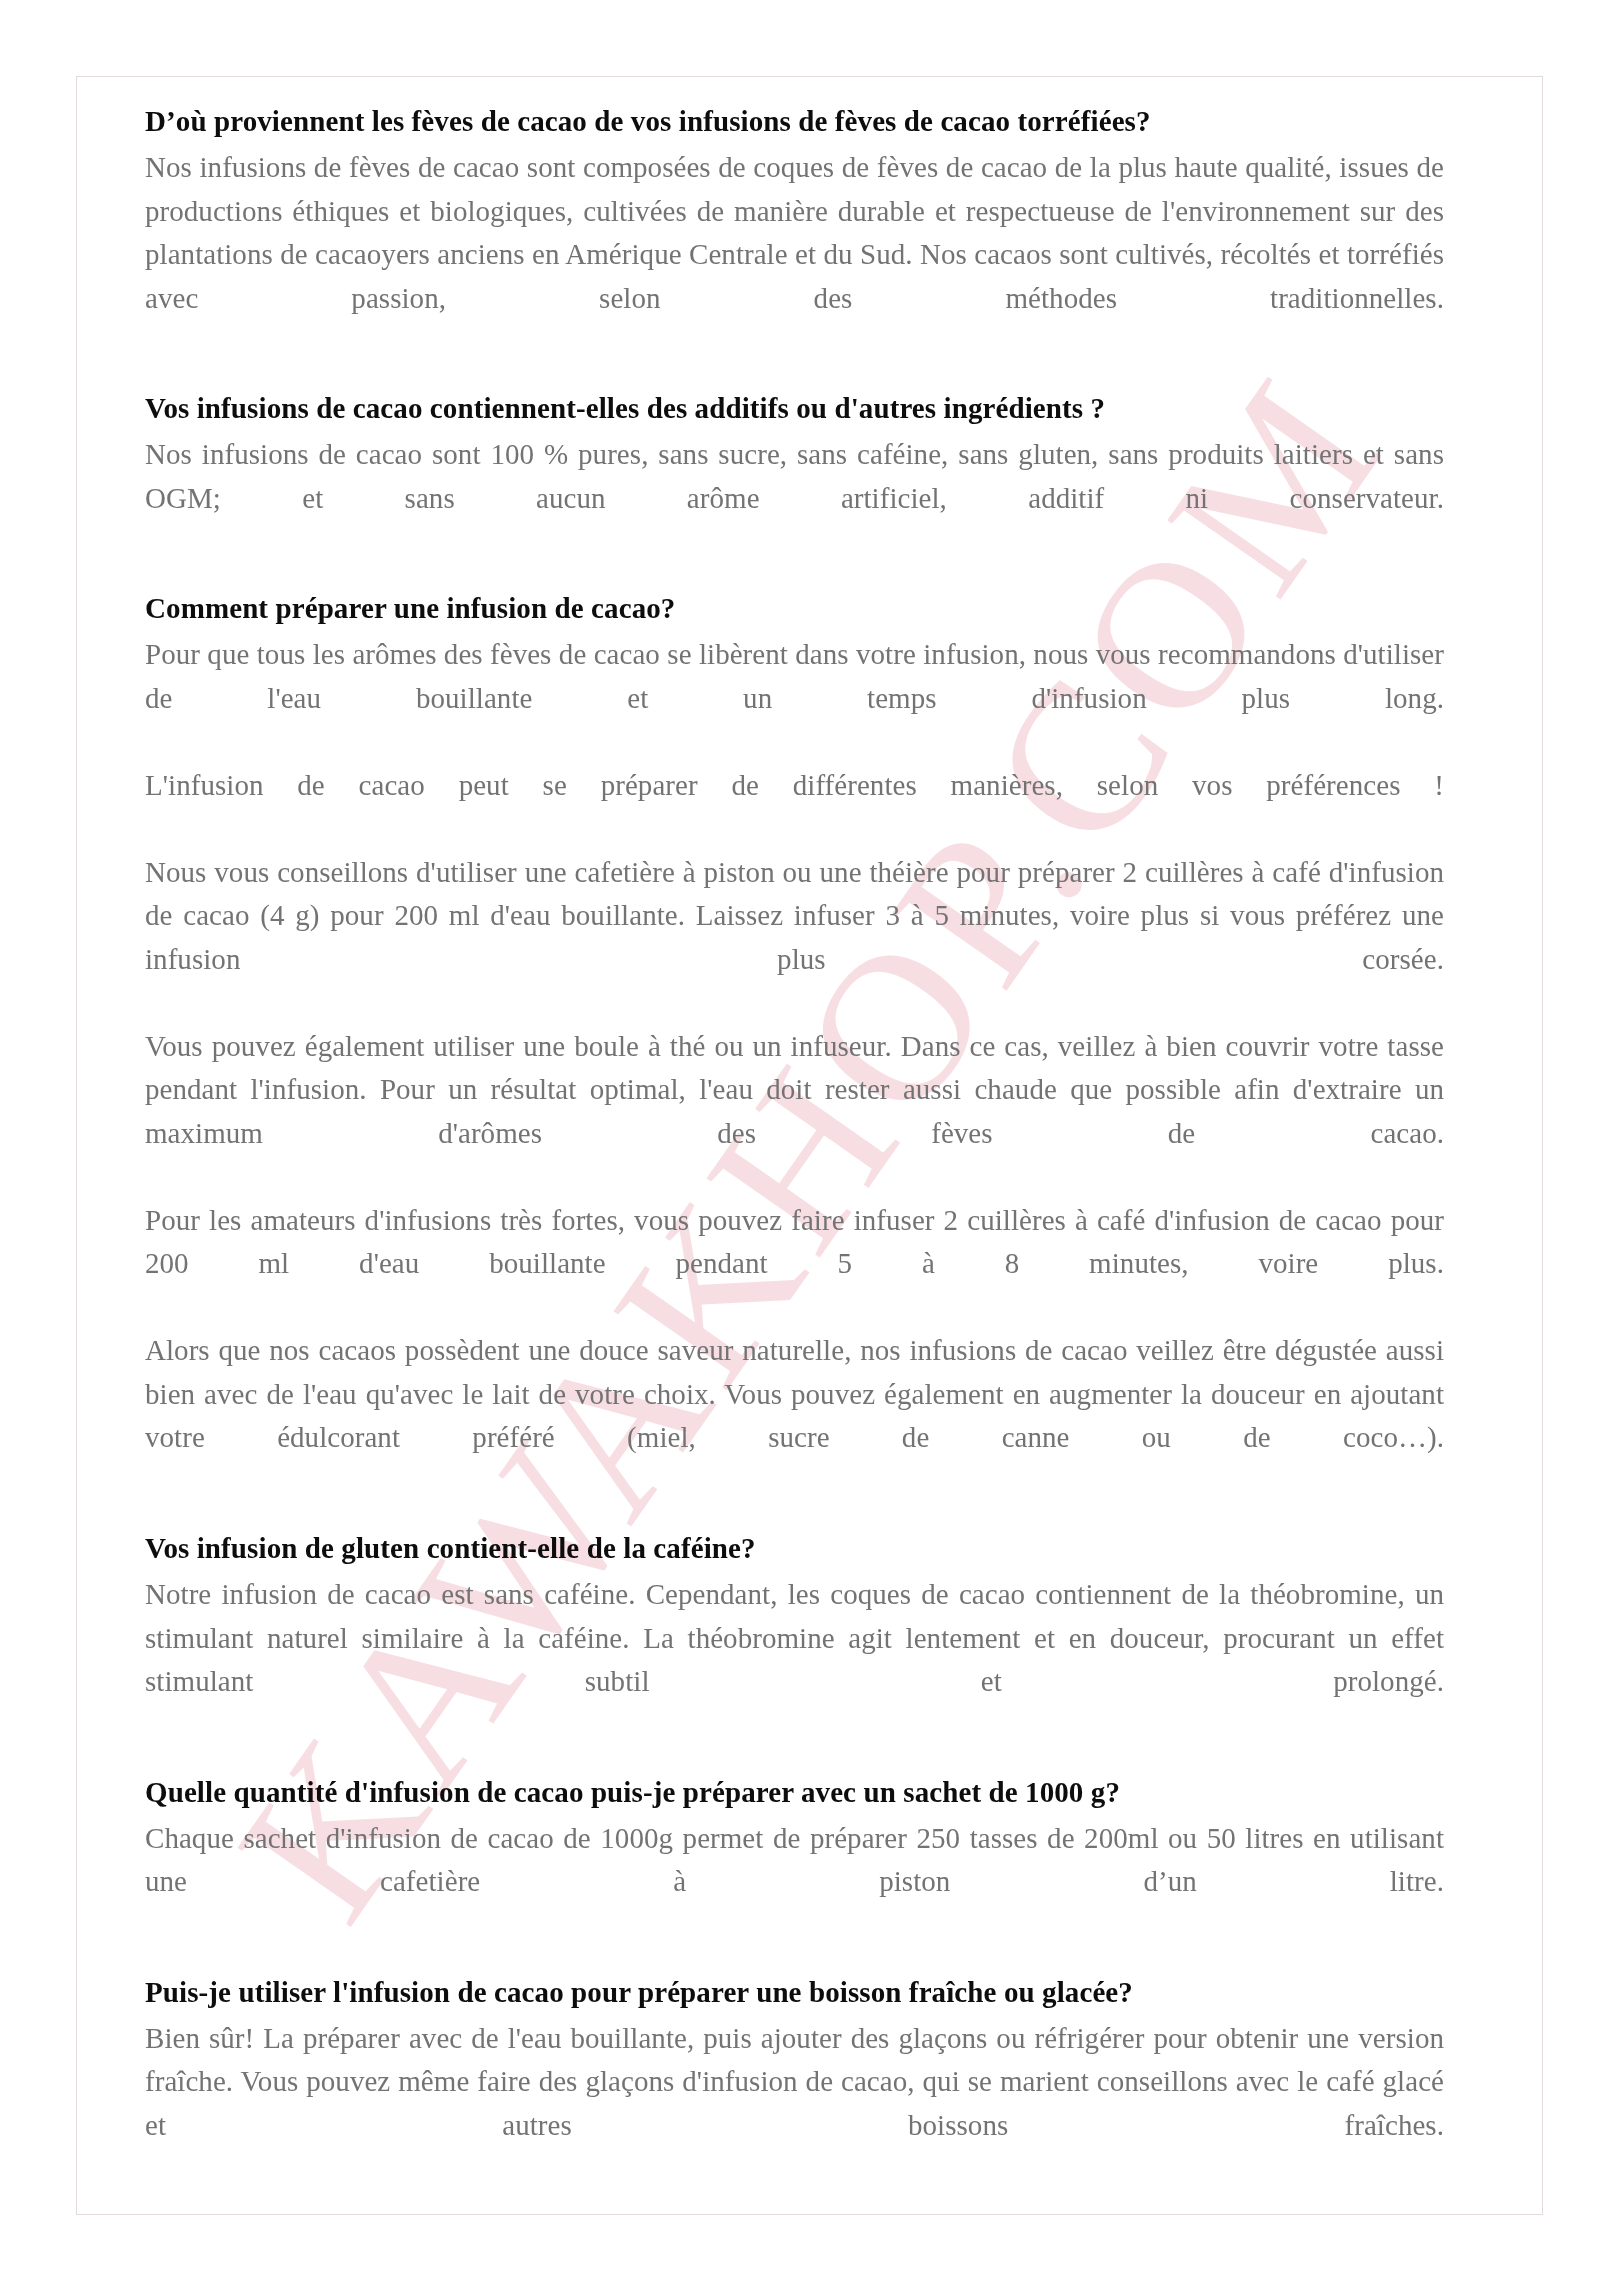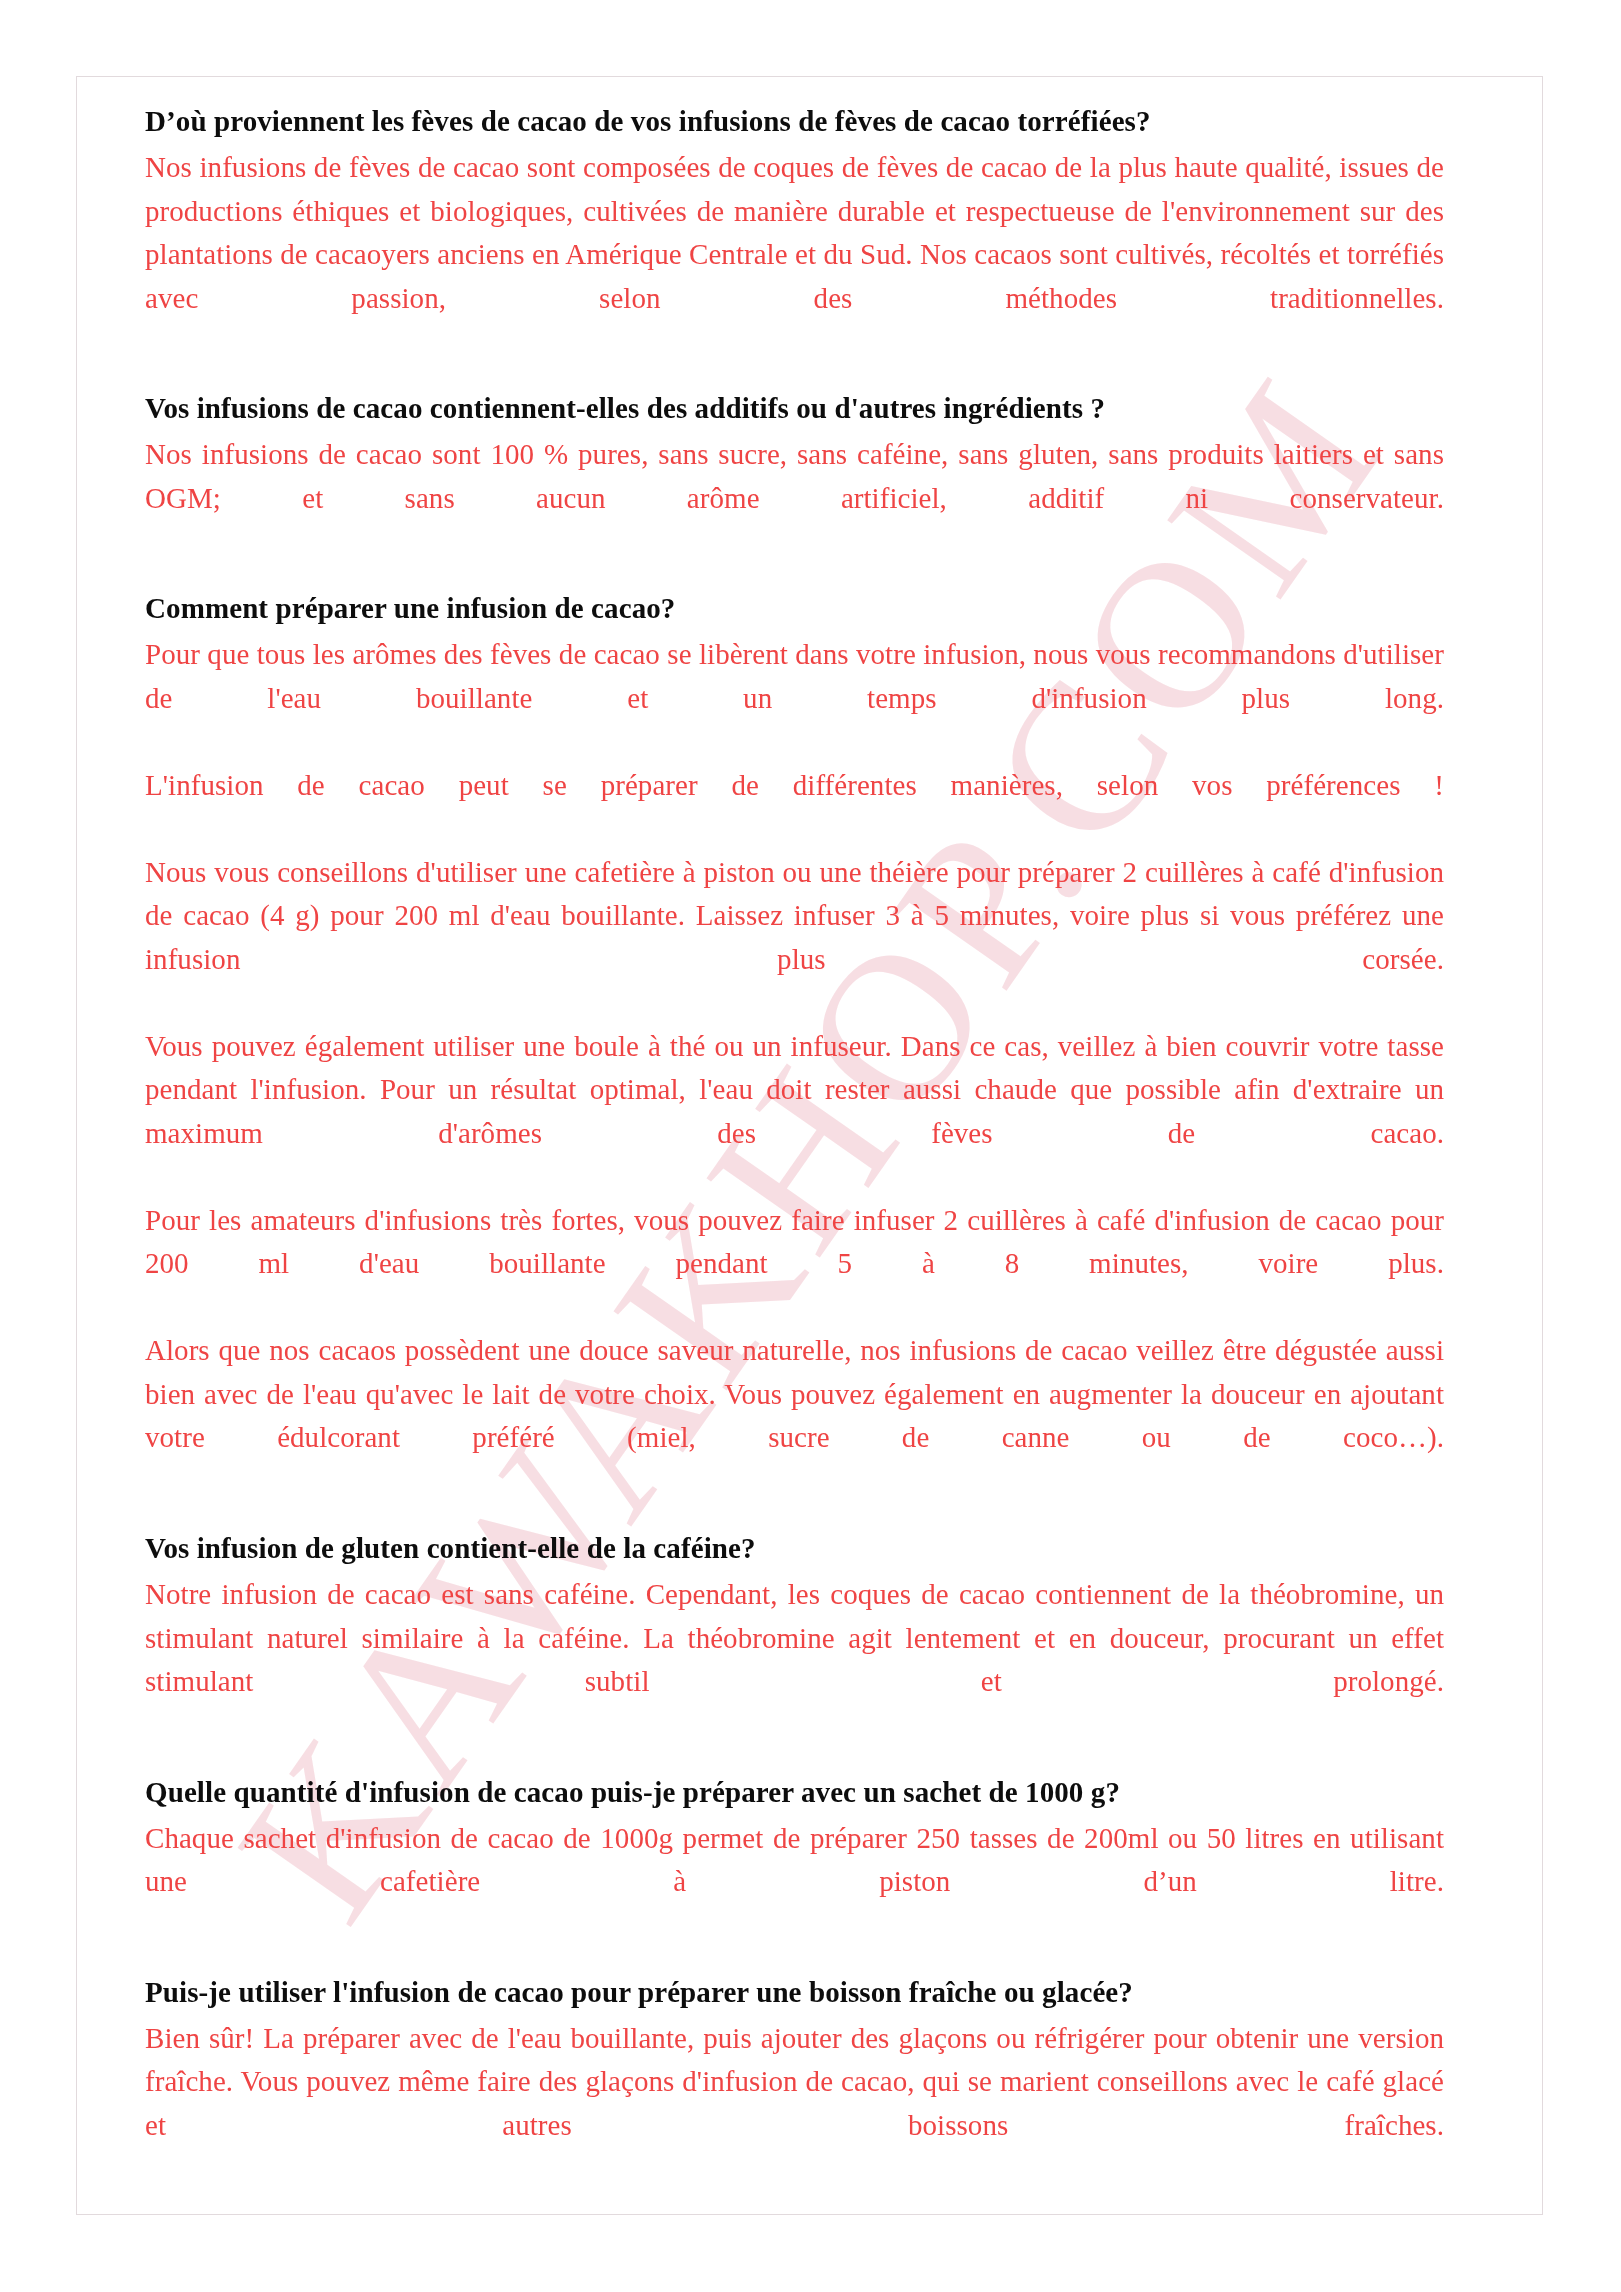--- a/index.html
+++ b/index.html
@@ -74,21 +74,21 @@
     letter-spacing: 0.1px;
     color: #0d0d0d;
   }
 
   p.a {
     font-size: 29px;
     line-height: 1.5;
     margin: 0;
     text-align: justify;
     text-justify: inter-word;
-    color: #ef4444;
+    color: #737373;
     letter-spacing: 0.05px;
   }
 
   p.a + p.a {
     margin-top: 0;
   }
 
   
   p.a::after {
     content: "";

